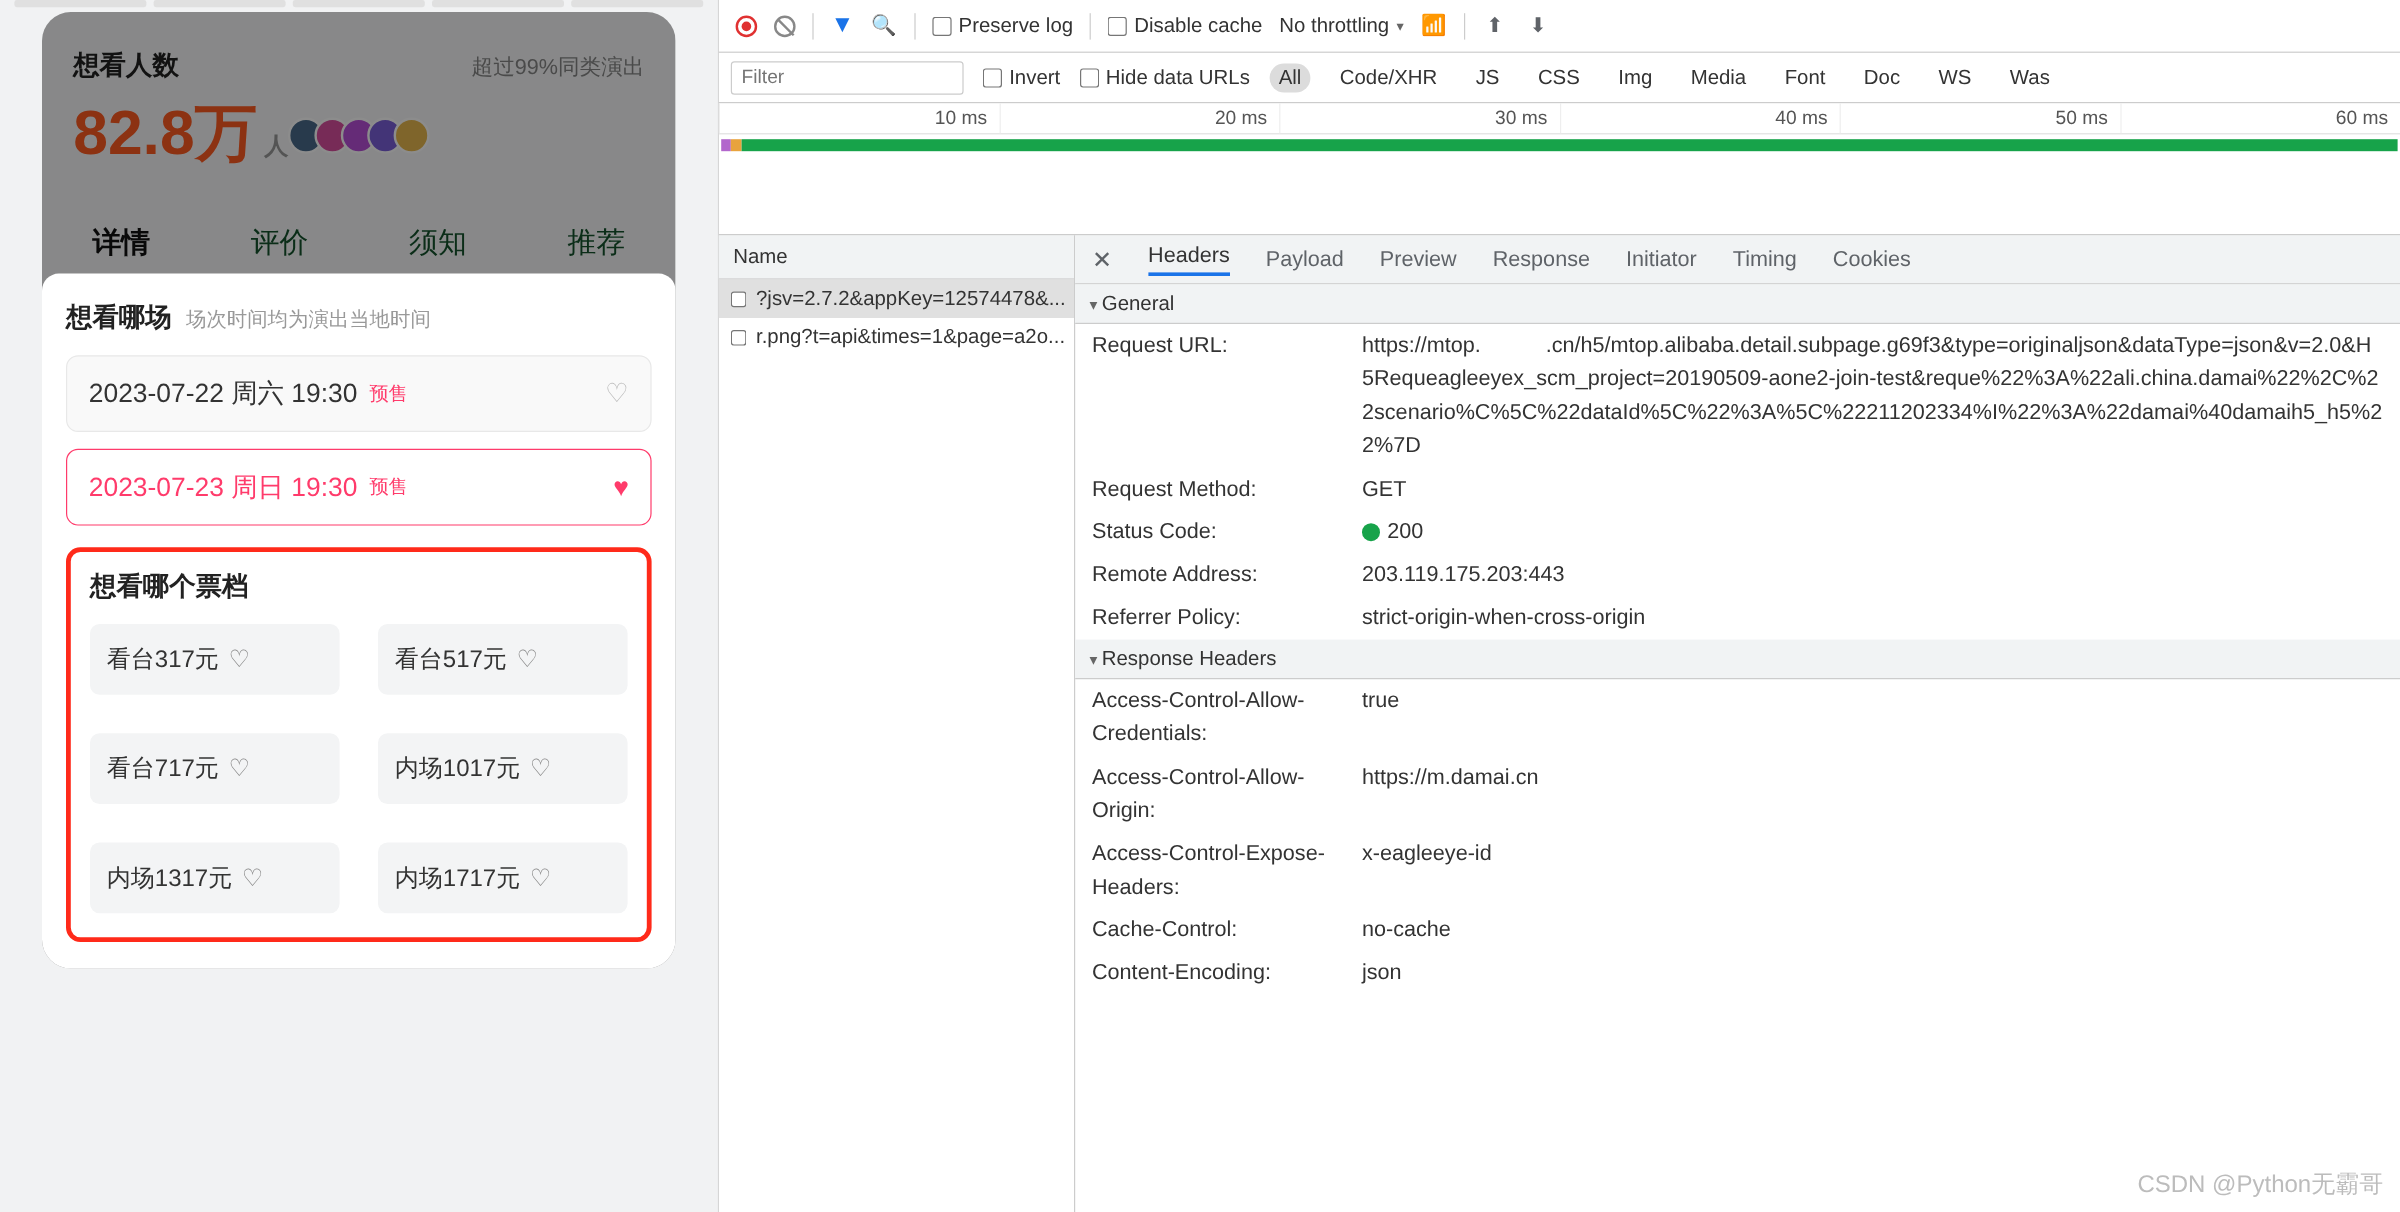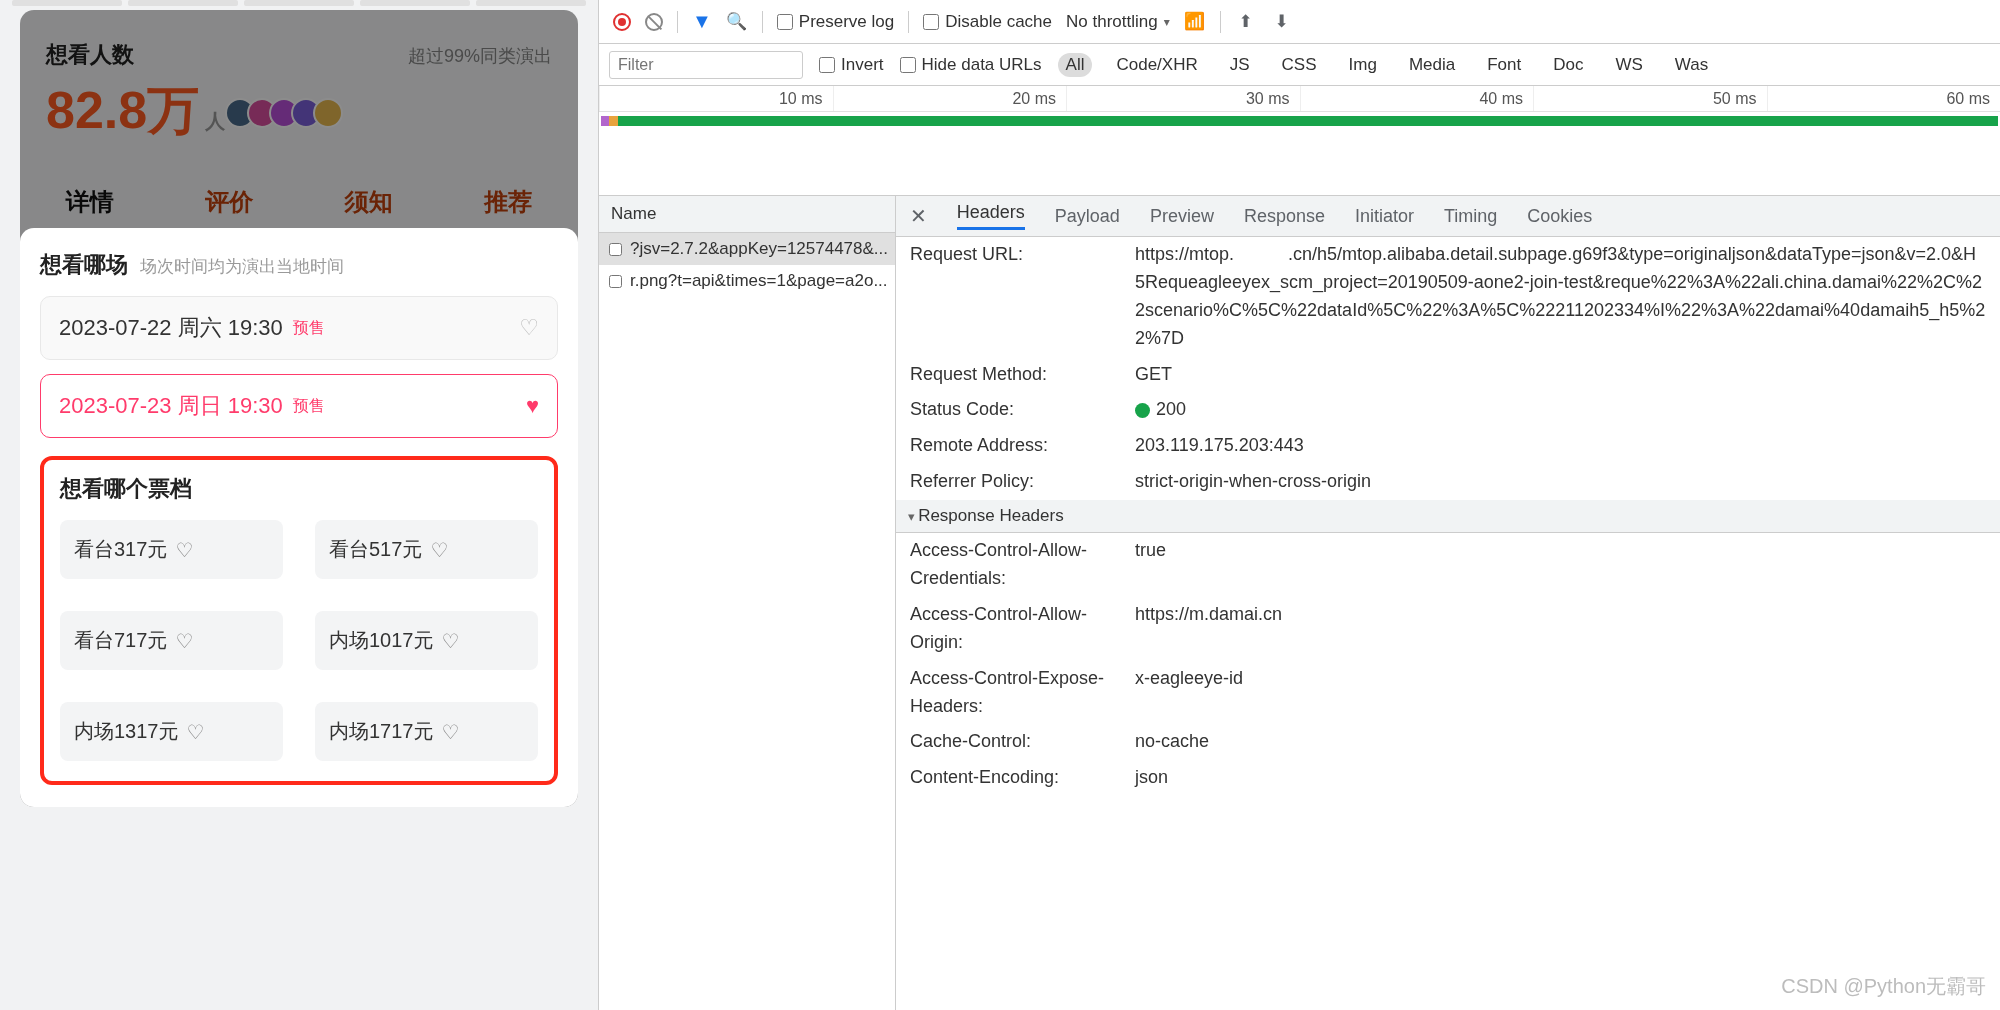--- a/index.html
+++ b/index.html
@@ -2,32 +2,32 @@
 <html><head>
 <meta charset="utf-8">
 <style>
 * { box-sizing: border-box; margin: 0; padding: 0; font-family: -apple-system, "Helvetica Neue", Arial, sans-serif; }
 body { display: flex; width: 2000px; height: 1010px; background: #fff; overflow: hidden; }
 
 
 .left-pane { width: 598px; height: 100%; background: #f1f2f3; padding: 0 2px; position: relative; }
 .tab-shadow { height: 10px; display: flex; gap: 6px; padding: 0 10px; }
 .tab-shadow span { flex: 1; background: #e0e0e0; height: 6px; border-radius: 2px; }
-.phone { margin: 0 18px; background: #f7f8f9; border-radius: 14px; overflow: hidden; position: relative; }
+.phone { margin: 0 33px; background: #f7f8f9; border-radius: 24px; overflow: hidden; position: relative; }
 .phone-dim { position: absolute; inset: 0; background: rgba(0,0,0,0.45); pointer-events: none; z-index: 2; }
 .phone-top { padding: 30px 26px 20px; position: relative; z-index: 1; }
 .watch-label { font-size: 22px; font-weight: 600; color: #222; }
 .watch-sub { position: absolute; right: 26px; top: 34px; font-size: 18px; color: #888; }
 .watch-count { font-size: 52px; font-weight: 700; color: #ff5b22; margin-top: 6px; display: flex; align-items: baseline; }
 .watch-unit { font-size: 20px; color: #999; margin-left: 6px; }
 .avatars { display: inline-flex; margin-left: 8px; }
 .avatars span { width: 30px; height: 30px; border-radius: 50%; margin-left: -8px; border: 2px solid #fff; }
 .av1 { background: #4a6b8a; } .av2 { background: #d94f9e; } .av3 { background: #b94fd9; } .av4 { background: #7a5fd9; } .av5 { background: #e8b94f; }
 .phone-tabs { display: flex; padding: 20px 0 10px; position: relative; z-index: 1; }
-.phone-tabs div { flex: 1; text-align: center; font-size: 24px; color: #c2410c; font-weight: 700; }
+.phone-tabs div { flex: 1; text-align: center; font-size: 24px; color: #14532d; font-weight: 400; }
 .phone-tabs .active { font-weight: 700; color: #111; }
 
 .sheet { position: relative; z-index: 5; background: #fff; border-radius: 14px 14px 0 0; margin: 0; padding: 22px 20px; }
 .sheet-row { display: flex; align-items: baseline; gap: 12px; margin-bottom: 16px; }
 .sheet-title { font-size: 22px; font-weight: 700; color: #222; }
 .sheet-sub { font-size: 17px; color: #999; }
 .session { border: 1px solid #e8e8e8; border-radius: 10px; padding: 16px 18px; display: flex; align-items: center; margin-bottom: 14px; font-size: 22px; color: #333; background: #f9f9f9; }
 .session.selected { border: 1.5px solid #ff3b6b; color: #ff3b6b; background: #fff; }
 .session .tag { font-size: 16px; color: #ff3b6b; margin-left: 10px; }
 .session .heart { margin-left: auto; font-size: 22px; }
@@ -255,20 +255,21 @@
       <div class="detail-tabs">
         <span class="close">✕</span>
         <span class="tab active">Headers</span>
         <span class="tab">Payload</span>
         <span class="tab">Preview</span>
         <span class="tab">Response</span>
         <span class="tab">Initiator</span>
         <span class="tab">Timing</span>
         <span class="tab">Cookies</span>
       </div>
+      <div class="section-head">General</div>
       <div id="general-kv">
           <div class="kv">
             <div class="k">Request URL:</div>
             <div class="v">https://mtop.　　　.cn/h5/mtop.alibaba.detail.subpage.g69f3&amp;type=originaljson&amp;dataType=json&amp;v=2.0&amp;H5Requeagleeyex_scm_project=20190509-aone2-join-test&amp;reque%22%3A%22ali.china.damai%22%2C%22scenario%C%5C%22dataId%5C%22%3A%5C%22211202334%I%22%3A%22damai%40damaih5_h5%22%7D</div>
           </div>
           <div class="kv">
             <div class="k">Request Method:</div>
             <div class="v">GET</div>
           </div>
           <div class="kv">

